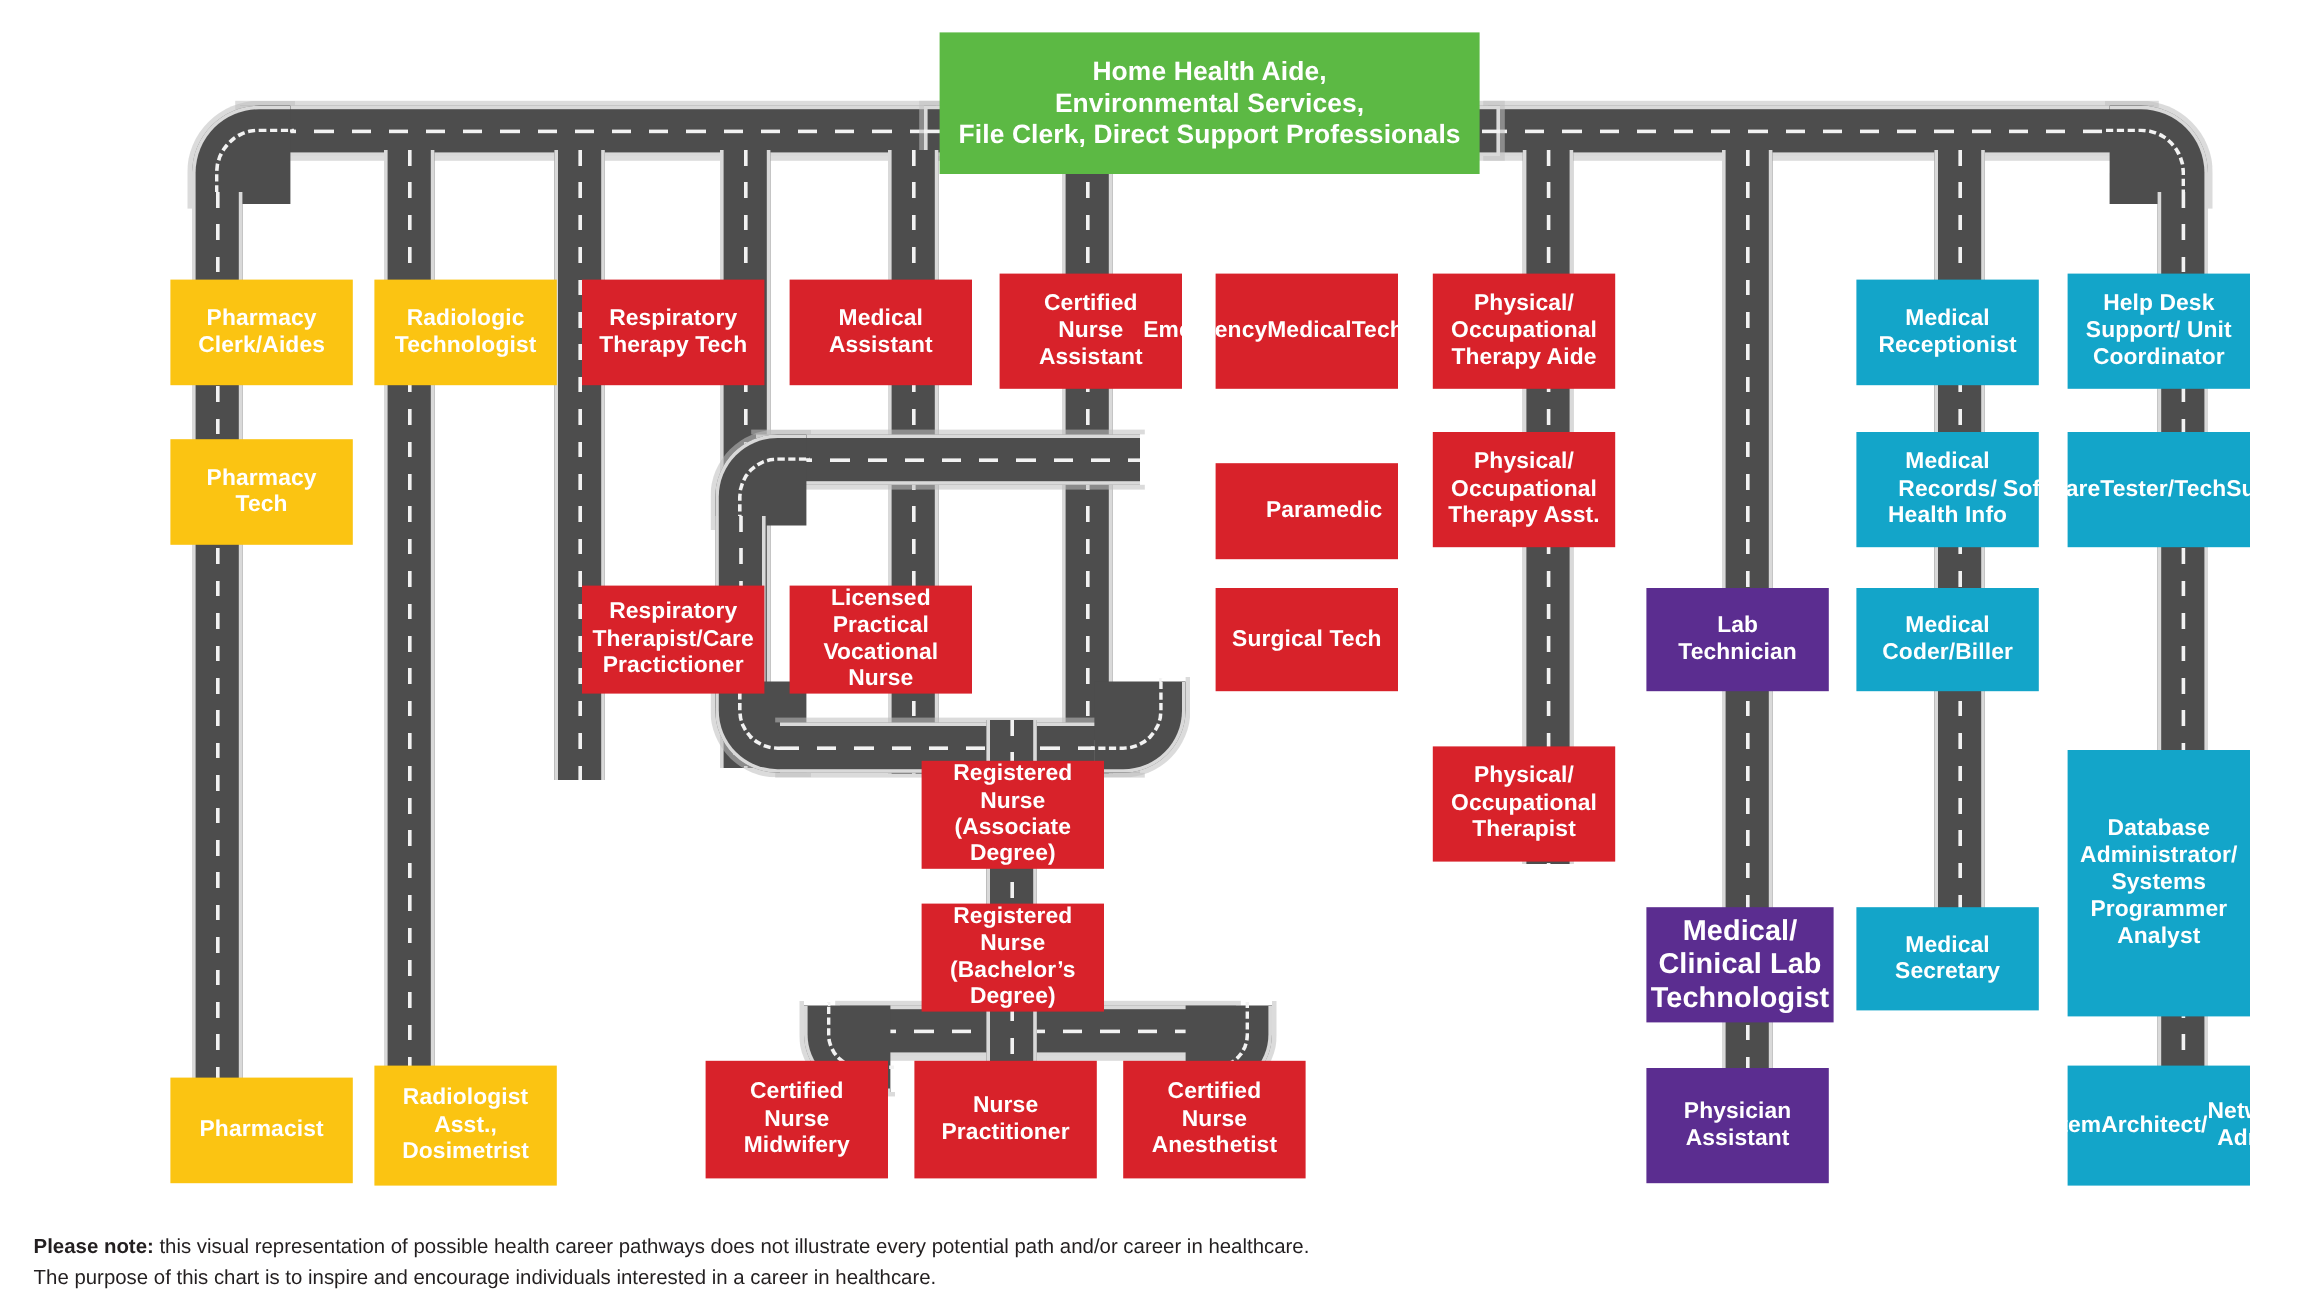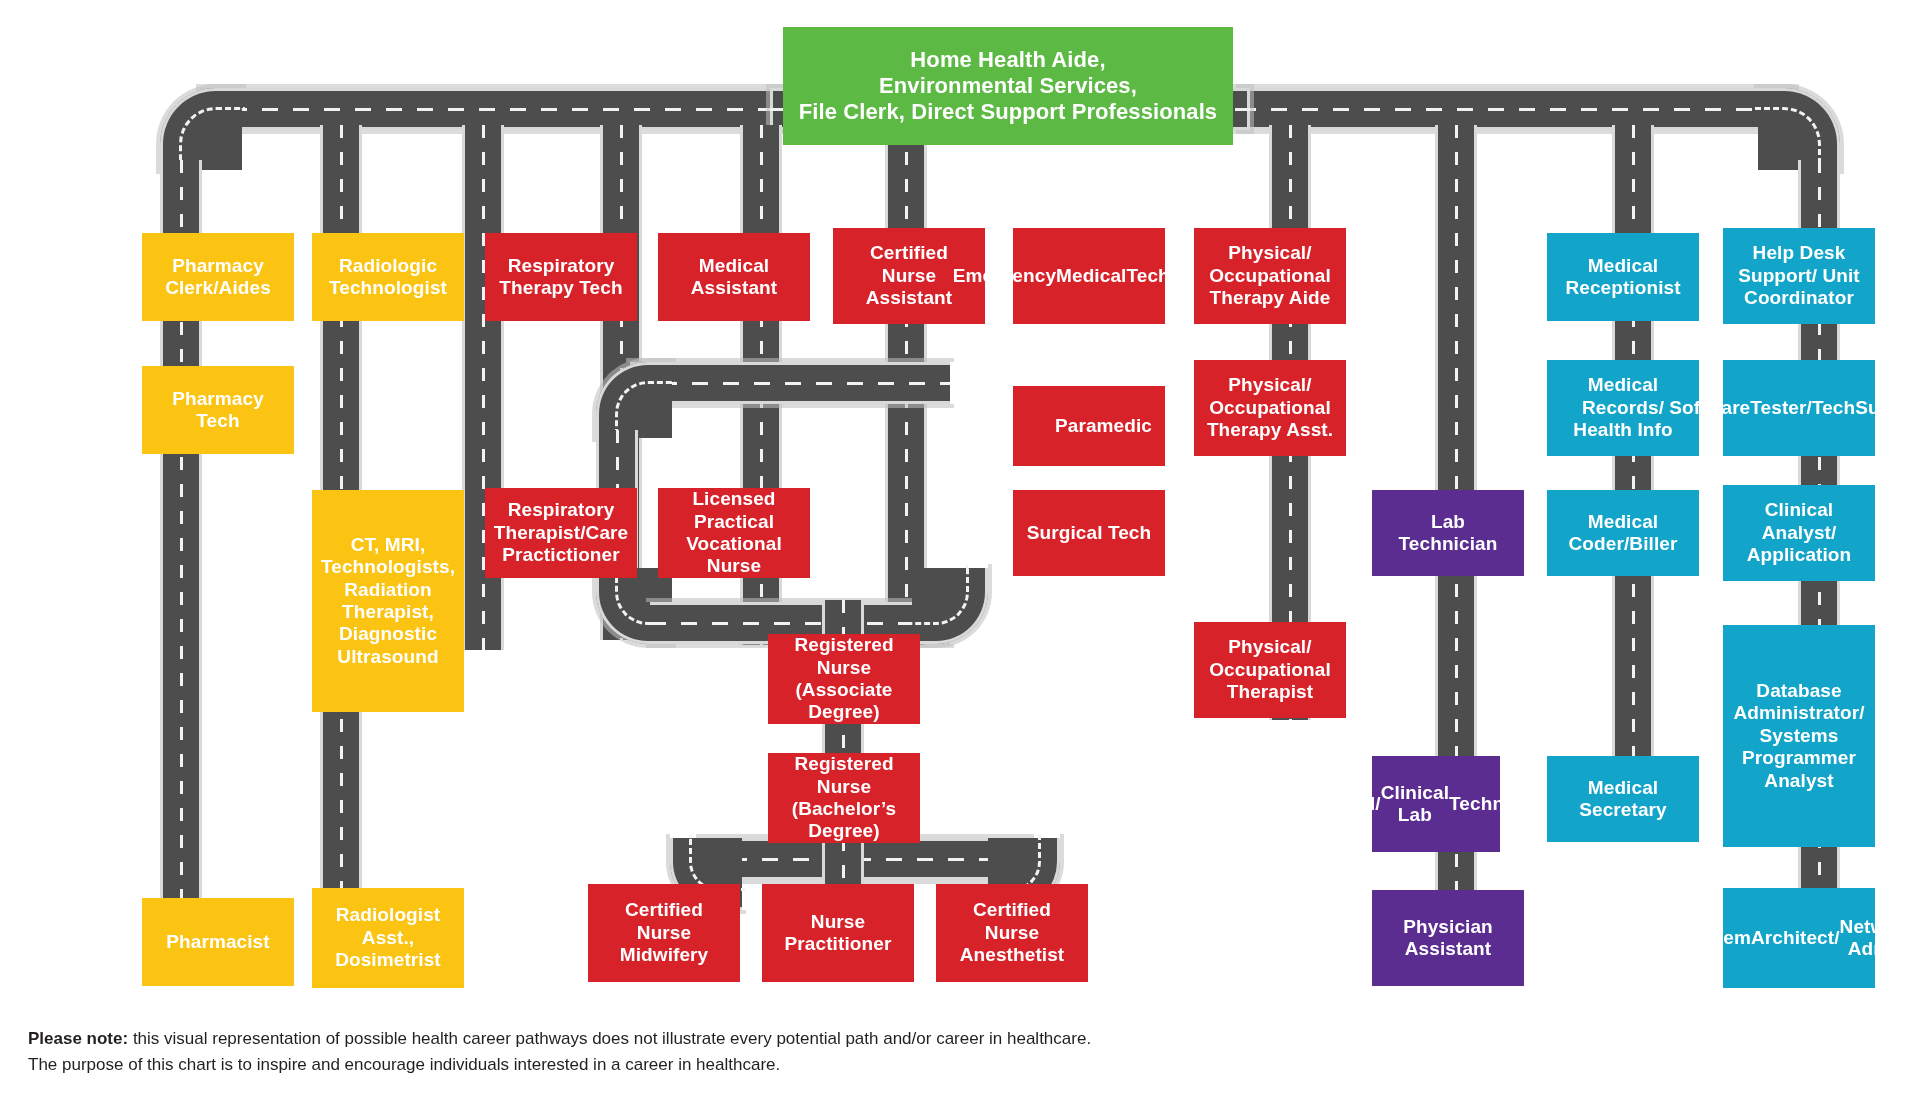--- a/index.html
+++ b/index.html
@@ -270,28 +270,20 @@
     <div>Tech</div>
   </div>
   <div class="box c-yellow" style="left:142px; top:898px; width:152px; height:88px; font-size:19px; flex-direction:column;">
     <div>Pharmacist</div>
   </div>
 
   <div class="box c-yellow" style="left:312px; top:233px; width:152px; height:88px; font-size:19px; flex-direction:column;">
     <div>Radiologic</div>
     <div>Technologist</div>
   </div>
-  <div class="box c-yellow" style="left:312px; top:490px; width:152px; height:222px; font-size:19px; flex-direction:column;">
-    <div>CT, MRI,</div>
-    <div>Technologists,</div>
-    <div>Radiation</div>
-    <div>Therapist,</div>
-    <div>Diagnostic</div>
-    <div>Ultrasound</div>
-  </div>
   <div class="box c-yellow" style="left:312px; top:888px; width:152px; height:100px; font-size:19px; flex-direction:column;">
     <div>Radiologist</div>
     <div>Asst.,</div>
     <div>Dosimetrist</div>
   </div>
 
   <div class="box c-red" style="left:485px; top:233px; width:152px; height:88px; font-size:19px; flex-direction:column;">
     <div>Respiratory</div>
     <div>Therapy Tech</div>
   </div>
@@ -368,21 +360,21 @@
   <div class="box c-red" style="left:1194px; top:622px; width:152px; height:96px; font-size:19px; flex-direction:column;">
     <div>Physical/</div>
     <div>Occupational</div>
     <div>Therapist</div>
   </div>
 
   <div class="box c-purple" style="left:1372px; top:490px; width:152px; height:86px; font-size:19px; flex-direction:column;">
     <div>Lab</div>
     <div>Technician</div>
   </div>
-  <div class="box c-purple" style="left:1372px; top:756px; width:128px; height:96px; font-size:19px; flex-direction:row;">
+  <div class="box c-purple" style="left:1372px; top:756px; width:156px; height:96px; font-size:24px; flex-direction:column;">
     <div>Medical/</div>
     <div>Clinical Lab</div>
     <div>Technologist</div>
   </div>
   <div class="box c-purple" style="left:1372px; top:890px; width:152px; height:96px; font-size:19px; flex-direction:column;">
     <div>Physician</div>
     <div>Assistant</div>
   </div>
 
   <div class="box c-cyan" style="left:1547px; top:233px; width:152px; height:88px; font-size:19px; flex-direction:column;">
@@ -405,25 +397,20 @@
 
   <div class="box c-cyan" style="left:1723px; top:228px; width:152px; height:96px; font-size:19px; flex-direction:column;">
     <div>Help Desk</div>
     <div>Support/ Unit</div>
     <div>Coordinator</div>
   </div>
   <div class="box c-cyan" style="left:1723px; top:360px; width:152px; height:96px; font-size:19px; ">
     <div>Software</div>
     <div>Tester/Tech</div>
     <div>Support</div>
-  </div>
-  <div class="box c-cyan" style="left:1723px; top:485px; width:152px; height:96px; font-size:19px; flex-direction:column;">
-    <div>Clinical</div>
-    <div>Analyst/</div>
-    <div>Application</div>
   </div>
   <div class="box c-cyan" style="left:1723px; top:625px; width:152px; height:222px; font-size:19px; flex-direction:column;">
     <div>Database</div>
     <div>Administrator/</div>
     <div>Systems</div>
     <div>Programmer</div>
     <div>Analyst</div>
   </div>
   <div class="box c-cyan" style="left:1723px; top:888px; width:152px; height:100px; font-size:19px; flex-direction:row;">
     <div>System</div>

